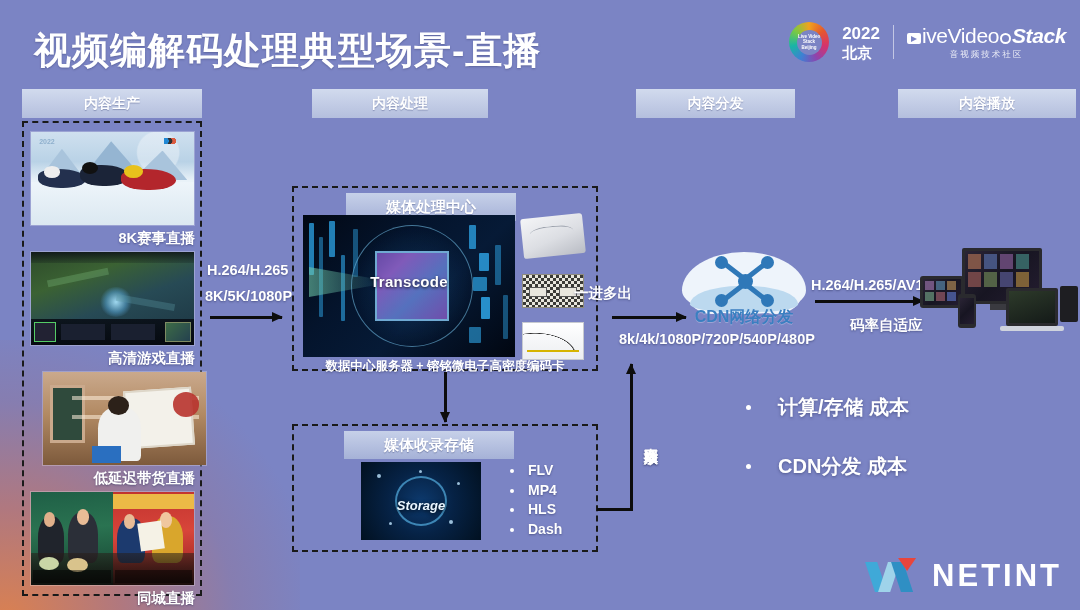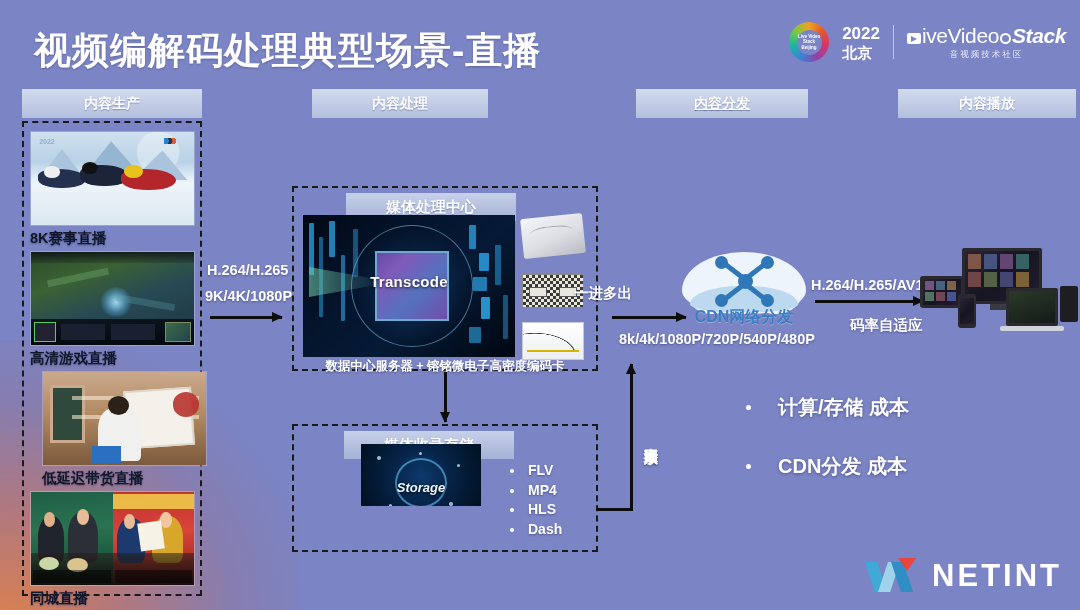--- a/index.html
+++ b/index.html
@@ -78,38 +78,38 @@
   
   .chip {
     position: absolute; height: 29px;
     background: linear-gradient(180deg, rgba(214,223,240,0.95), rgba(190,201,226,0.85));
     display: flex; align-items: center; justify-content: center;
     color: #ffffff; font-size: 14px; font-weight: bold;
     text-shadow: 0 1px 1px rgba(60,70,120,0.4);
   }
   #chip-1 { left: 22px;  top: 89px; width: 180px; }
   #chip-2 { left: 312px; top: 89px; width: 176px; font-family: Liberation Mono, monospace; }
-  #chip-3 { left: 636px; top: 89px; width: 172px; text-decoration: underline; }
+  #chip-3 { left: 636px; top: 89px; width: 159px; }
   #chip-4 { left: 898px; top: 89px; width: 178px; }
   
   .dashed {
     position: absolute;
     border: 2.5px dashed #1a1a1a;
   }
   #box-production { left: 22px; top: 121px; width: 180px; height: 475px; }
   #box-processing { left: 292px; top: 186px; width: 306px; height: 185px; }
   #box-storage    { left: 292px; top: 424px; width: 306px; height: 128px; }
   
   .thumb-wrap { position: absolute; left: 30px; width: 165px; }
   .thumb {
     width: 165px; height: 95px; border: 1px solid rgba(255,255,255,0.25);
     overflow: hidden; position: relative;
   }
   .thumb-label {
-    color: #0f172a; font-size: 14.5px; font-weight: bold; text-align: left;
+    color: #ffffff; font-size: 14.5px; font-weight: bold; text-align: right;
     margin-top: 3px; text-shadow: 0 1px 2px rgba(40,45,90,0.5);
   }
   
   .art-skate { width:100%;height:100%;
     background:
       radial-gradient(circle at 78% 22%, rgba(255,255,255,0.35) 0 14%, transparent 15%),
       linear-gradient(180deg,#cfe0ef 0%,#b9d2e6 32%,#e9f2f8 52%,#dfeaf2 100%);
     position: relative; }
   .sk-body { position:absolute; border-radius:40% 60% 50% 50%; }
   
@@ -223,21 +223,21 @@
     background: linear-gradient(90deg, rgba(110,200,170,0.6), rgba(40,90,120,0.1));
     clip-path: polygon(0 0, 100% 42%, 100% 58%, 0 100%);
   }
   #caption-media {
     position:absolute; left: 292px; top: 358px; width: 306px; text-align:center;
     color:#ffffff; font-size:12.5px; font-weight:bold;
     text-shadow: 0 1px 2px rgba(40,45,90,0.5);
   }
   
   #storageimg {
-    position:absolute; left: 361px; top: 444px; width: 120px; height: 62px;
+    position:absolute; left: 361px; top: 462px; width: 120px; height: 78px;
     background: radial-gradient(circle at 50% 52%, #0d3a6e 0%, #062245 45%, #01101f 100%);
     overflow:hidden;
   }
   #storageimg .ring2 { position:absolute; left: 34px; top: 14px; width:52px;height:50px;
     border-radius:50%; border:2px solid rgba(90,185,235,0.65);}
   #storageimg .slabel { position:absolute; left:0;right:0; top:36px; text-align:center;
     color:#eaf6ff; font-size:13px; font-weight:bold; font-style:italic;
     text-shadow:0 1px 4px rgba(0,0,0,.9);}
   .spark { position:absolute; background:#bfe6ff; border-radius:50%; opacity:.8;}
   #fmt-list { position:absolute; left: 506px; top: 462px; }
@@ -419,21 +419,21 @@
           <div style="position:absolute;left:32%;top:32%;width:30%;height:30%;background:#f5f2e6;transform:rotate(-8deg);"></div>
           <div class="tbl"></div>
           <div class="cap"></div>
         </div>
       </div>
     </div>
     <div class="thumb-label">同城直播</div>
   </div>
 
   <div class="flow-label" id="lbl-codec1">H.264/H.265</div>
-  <div class="flow-label" id="lbl-res1">9K/4K/1080P</div>
+  <div class="flow-label" id="lbl-res1">8K/5K/1080P</div>
   <div class="arrow-h" id="arrow-1"></div>
 
   <div class="dashed" id="box-processing"></div>
   <div class="panel-title" id="pt-media">媒体处理中心</div>
   <div id="caption-media">数据中心服务器 + 镕铭微电子高密度编码卡</div>
   <div id="transcode">
     <div class="bars">
       <div class="bar" style="left:6px;top:8px;width:5px;height:52px;"></div>
       <div class="bar" style="left:16px;top:22px;width:4px;height:80px;opacity:.5;"></div>
       <div class="bar" style="left:26px;top:6px;width:6px;height:36px;"></div>

